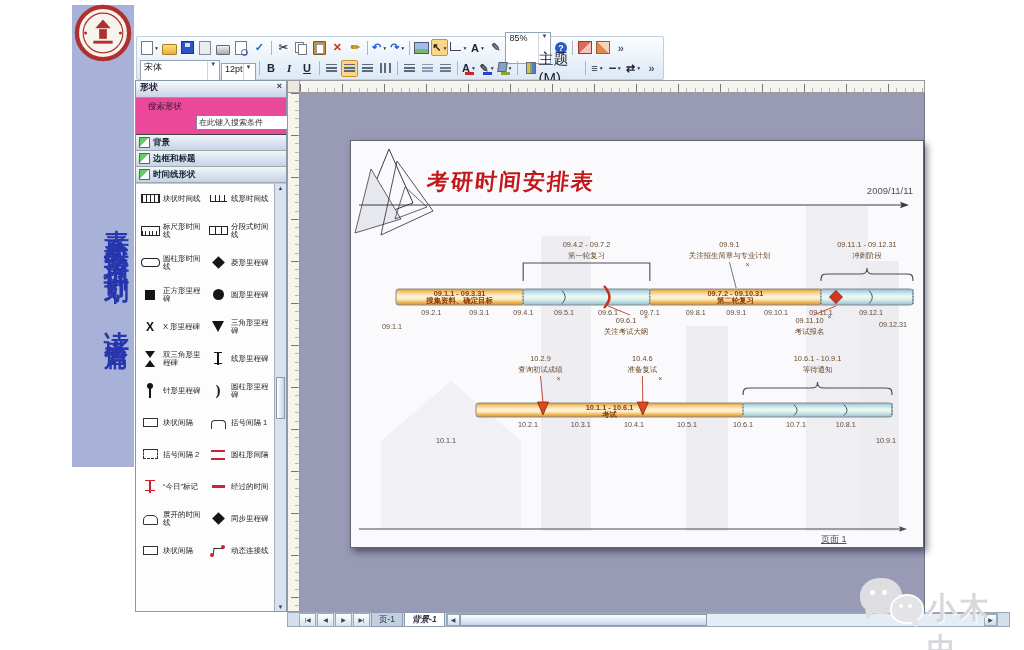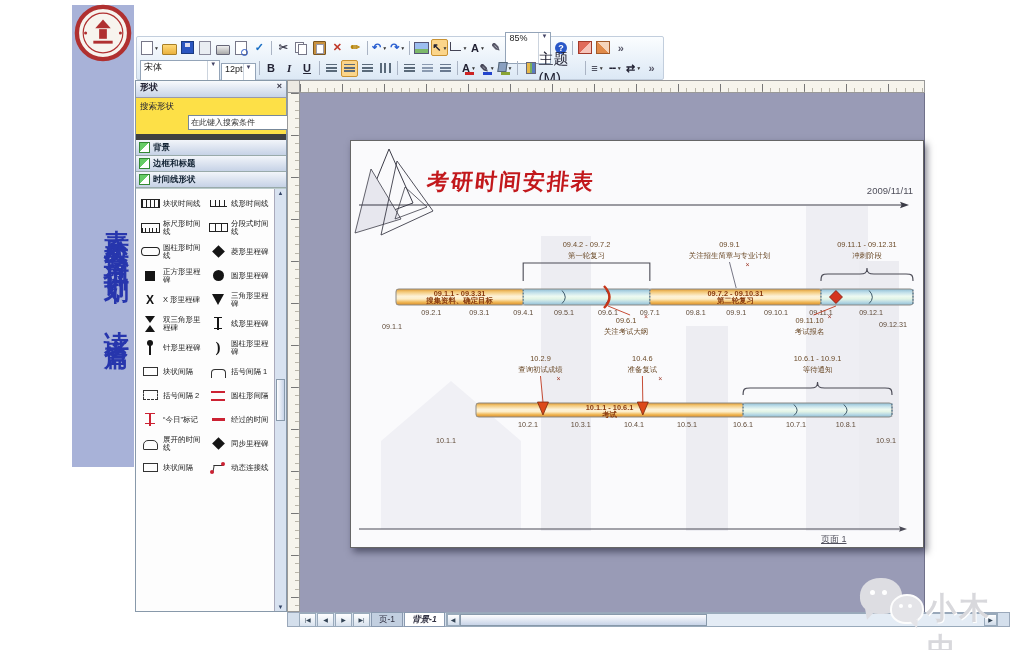--- a/index.html
+++ b/index.html
@@ -56,34 +56,34 @@
   .i-ind2{width:11px;height:9px;background:repeating-linear-gradient(#6a7a90 0 1.4px,transparent 1.4px 3.2px);}
   .i-bucket{width:10px;height:8px;background:#8aa0c0;transform:skewX(-8deg);border:1px solid #567;margin-bottom:3px;}
   .i-theme{width:12px;height:10px;background:linear-gradient(90deg,#e6b84a 0 33%,#7ab05a 33% 66%,#5a7ac0 66%);border:1px solid #667;}
 
   
   .spanel{position:absolute;left:135px;top:80px;width:152px;height:532px;background:#e8eef6;
           border:1px solid #8899aa;box-sizing:border-box;display:flex;flex-direction:column;}
   .sp-head{height:16px;background:linear-gradient(#f8fafd,#c8d4e8);border-bottom:1px solid #99a;
            display:flex;padding:0 4px;font-size:9px;font-weight:bold;color:#223;flex:none;}
   .sp-close{margin-left:auto;font-size:9px;color:#334;}
-  .sp-search{padding:3px 4px 4px;border-bottom:6px solid #404040;background:#fde047;flex:none;}
+  .sp-search{padding:3px 12px 4px;border-bottom:1px solid #404040;background:#ec4899;flex:none;}
   .sp-slabel{font-size:8.5px;color:#223;margin-bottom:2px;}
   .sp-srow{display:flex;gap:1px;margin-left:48px;}
   .sp-input{flex:1;height:13px;border:1px solid #789;background:#fff;font-size:8px;color:#333;padding:0 2px;
             font-family:"Liberation Sans",sans-serif;box-sizing:content-box;}
   .sp-dd{width:13px;height:15px;border:1px solid #789;background:linear-gradient(#fff,#ccd6e4);font-size:5px;
          display:flex;align-items:center;justify-content:center;color:#345;box-sizing:border-box;}
   .sp-go{width:15px;height:15px;background:#3a9c3a;border:1px solid #1a6a1a;color:#fff;font-size:9px;font-weight:bold;
          display:flex;align-items:center;justify-content:center;box-sizing:border-box;}
   .sp-stencil{height:15px;background:linear-gradient(#f2f5fa,#c6d2e6);border-bottom:1px solid #9aa;
               display:flex;align-items:center;gap:3px;padding:0 3px;font-size:8.5px;font-weight:bold;color:#123;flex:none;}
   .sp-sticon{width:9px;height:9px;background:linear-gradient(135deg,#6c6 0 49%,#fff 50%);border:1px solid #383;flex:none;}
   .sp-main{flex:1;display:flex;background:#fdfdfd;border-top:1px solid #bcc;min-height:0;}
-  .sp-grid{flex:1;display:grid;grid-template-columns:1fr 1fr;align-content:start;padding:4px 0 0 2px;row-gap:3px;}
+  .sp-grid{flex:1;display:grid;grid-template-columns:1fr 1fr;align-content:start;padding:4px 0 0 2px;row-gap:11px;}
   .shape-item{display:flex;align-items:center;gap:2px;height:21px;padding-left:1px;overflow:hidden;}
   .shape-label{font-size:7.5px;color:#222;line-height:1.05;}
   .sp-sb{width:11px;background:#d8e2f0;border-left:1px solid #aab;display:flex;flex-direction:column;align-items:center;
          justify-content:space-between;font-size:6px;color:#346;padding:1px 0;}
   .sp-sb .thumb{width:7px;flex:0 0 40px;background:linear-gradient(90deg,#fff,#c8d4e8);border:1px solid #89a;}
 
   
   .si{width:22px;min-width:22px;height:16px;position:relative;display:flex;align-items:center;justify-content:center;}
   .si-block::before{content:"";width:17px;height:7px;border:1px solid #222;
       background:repeating-linear-gradient(90deg,#222 0 1px,transparent 1px 4px);}

